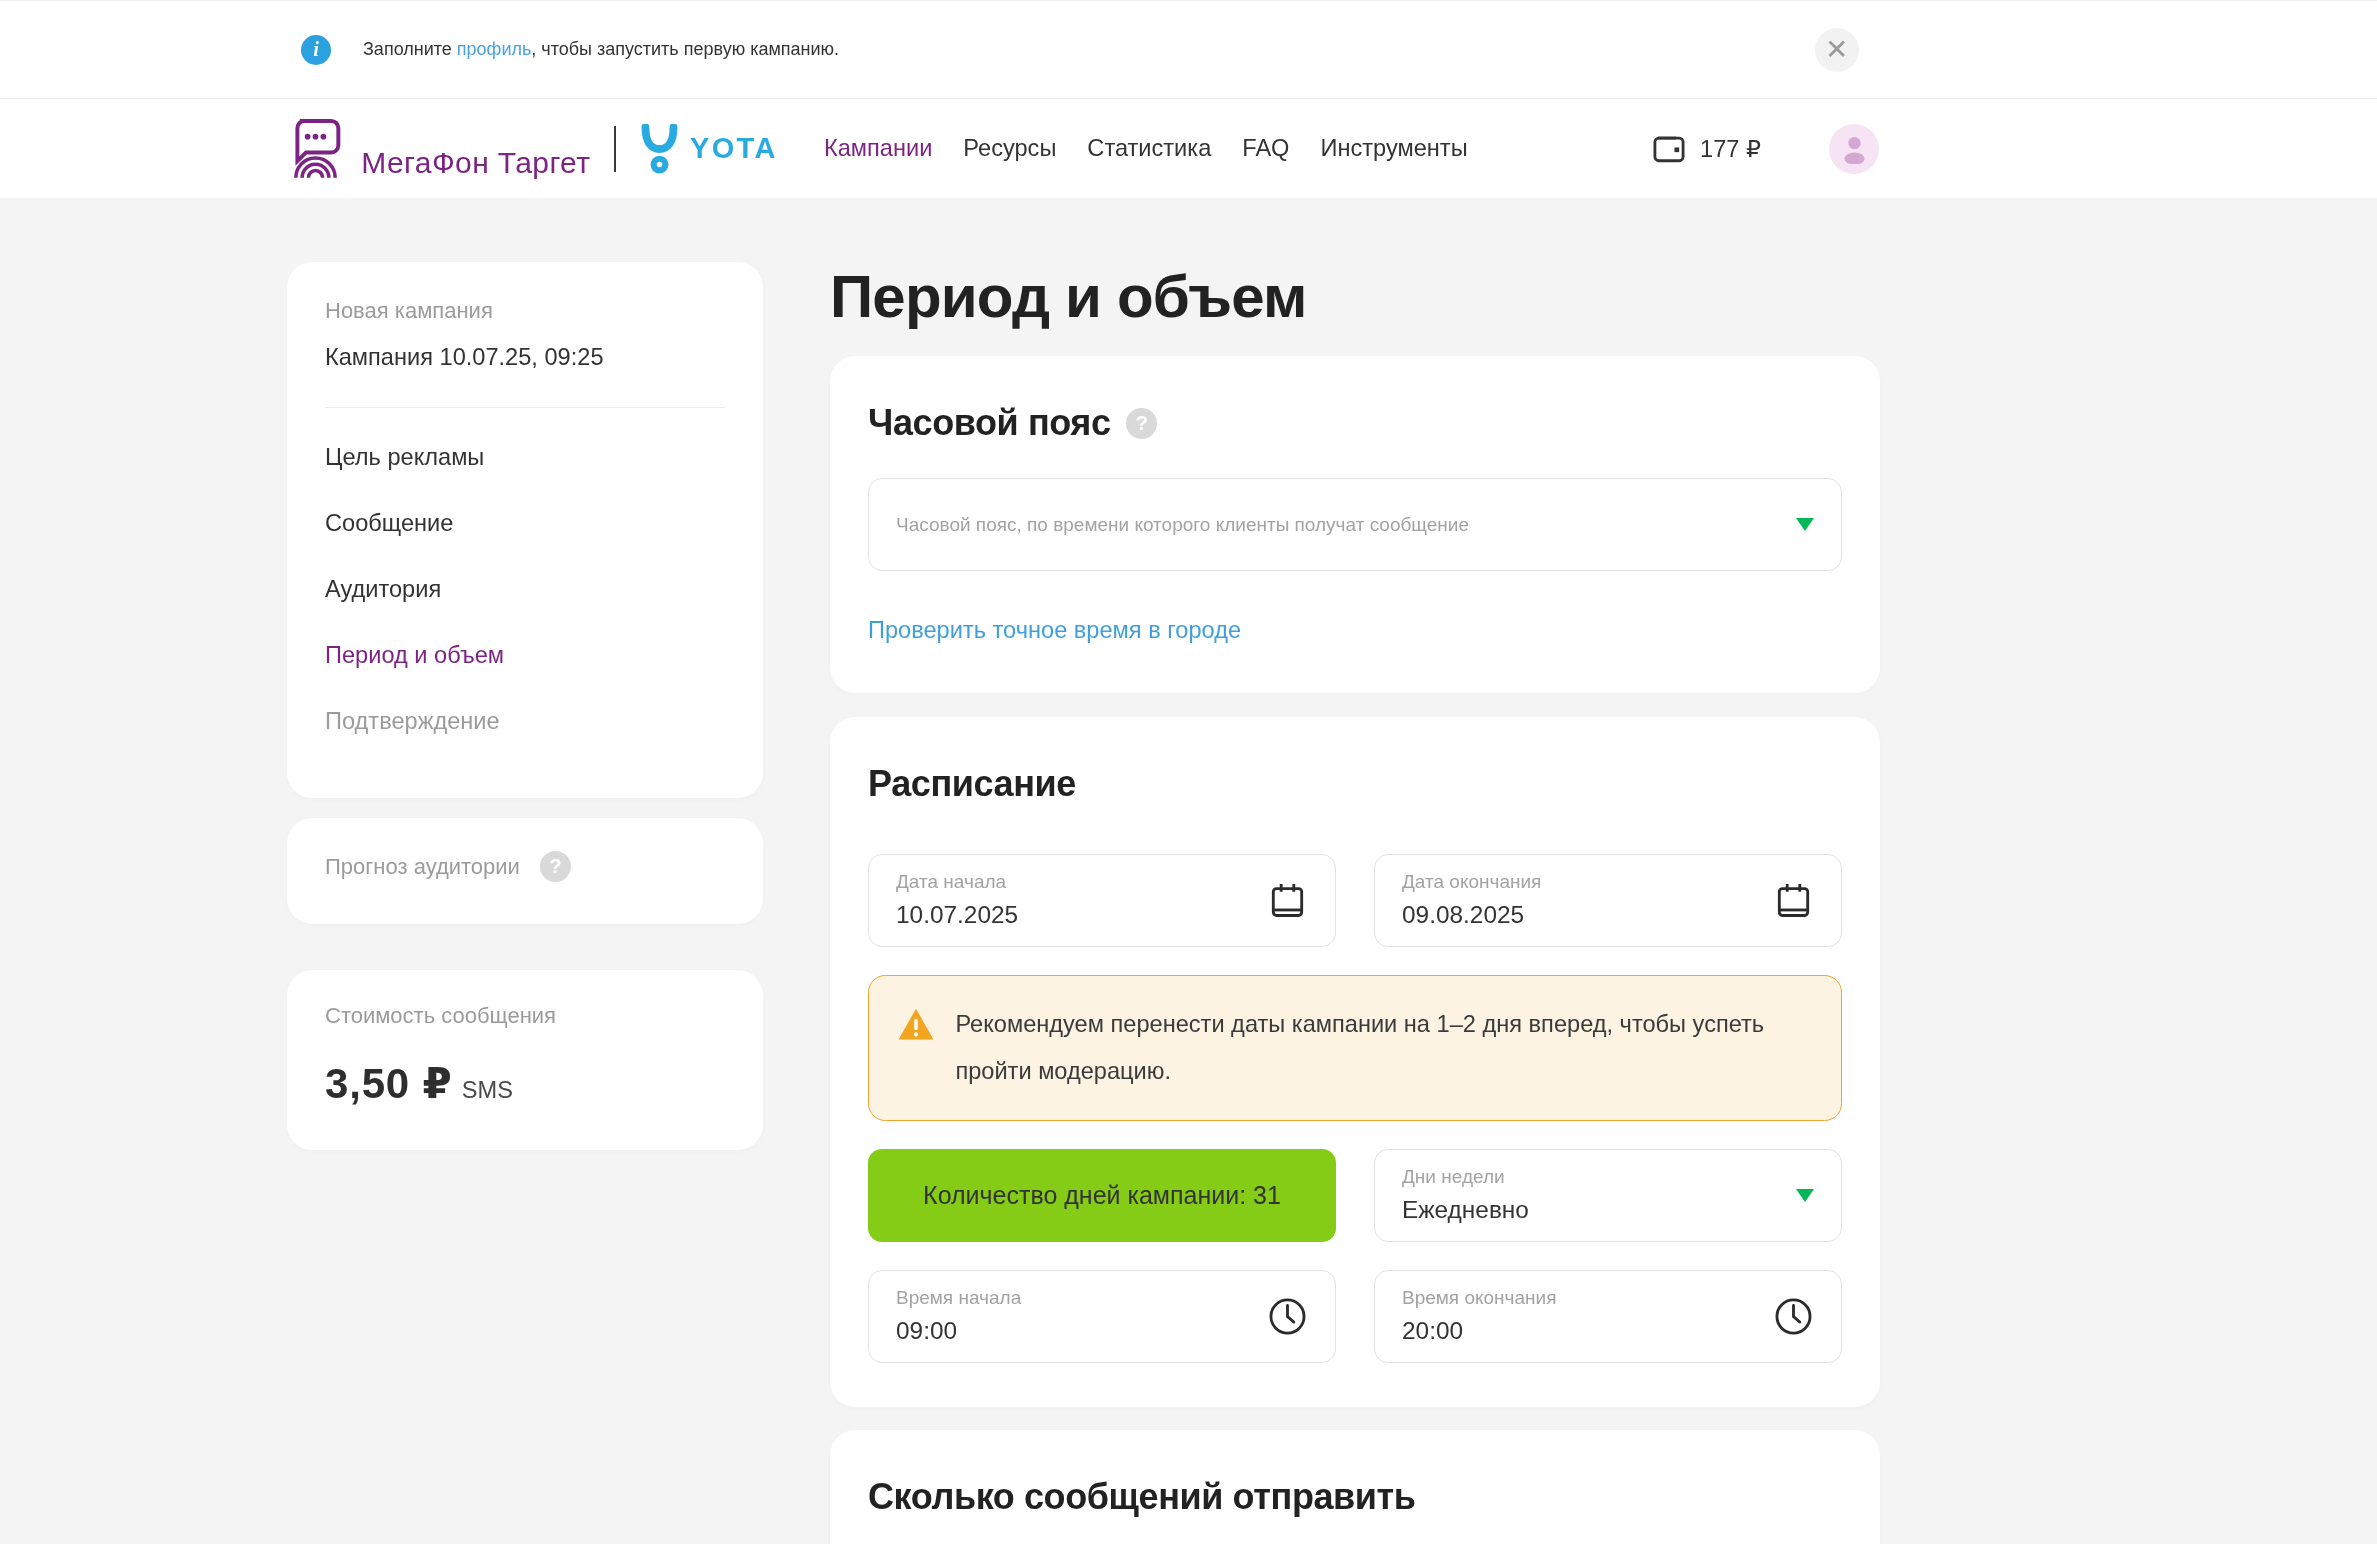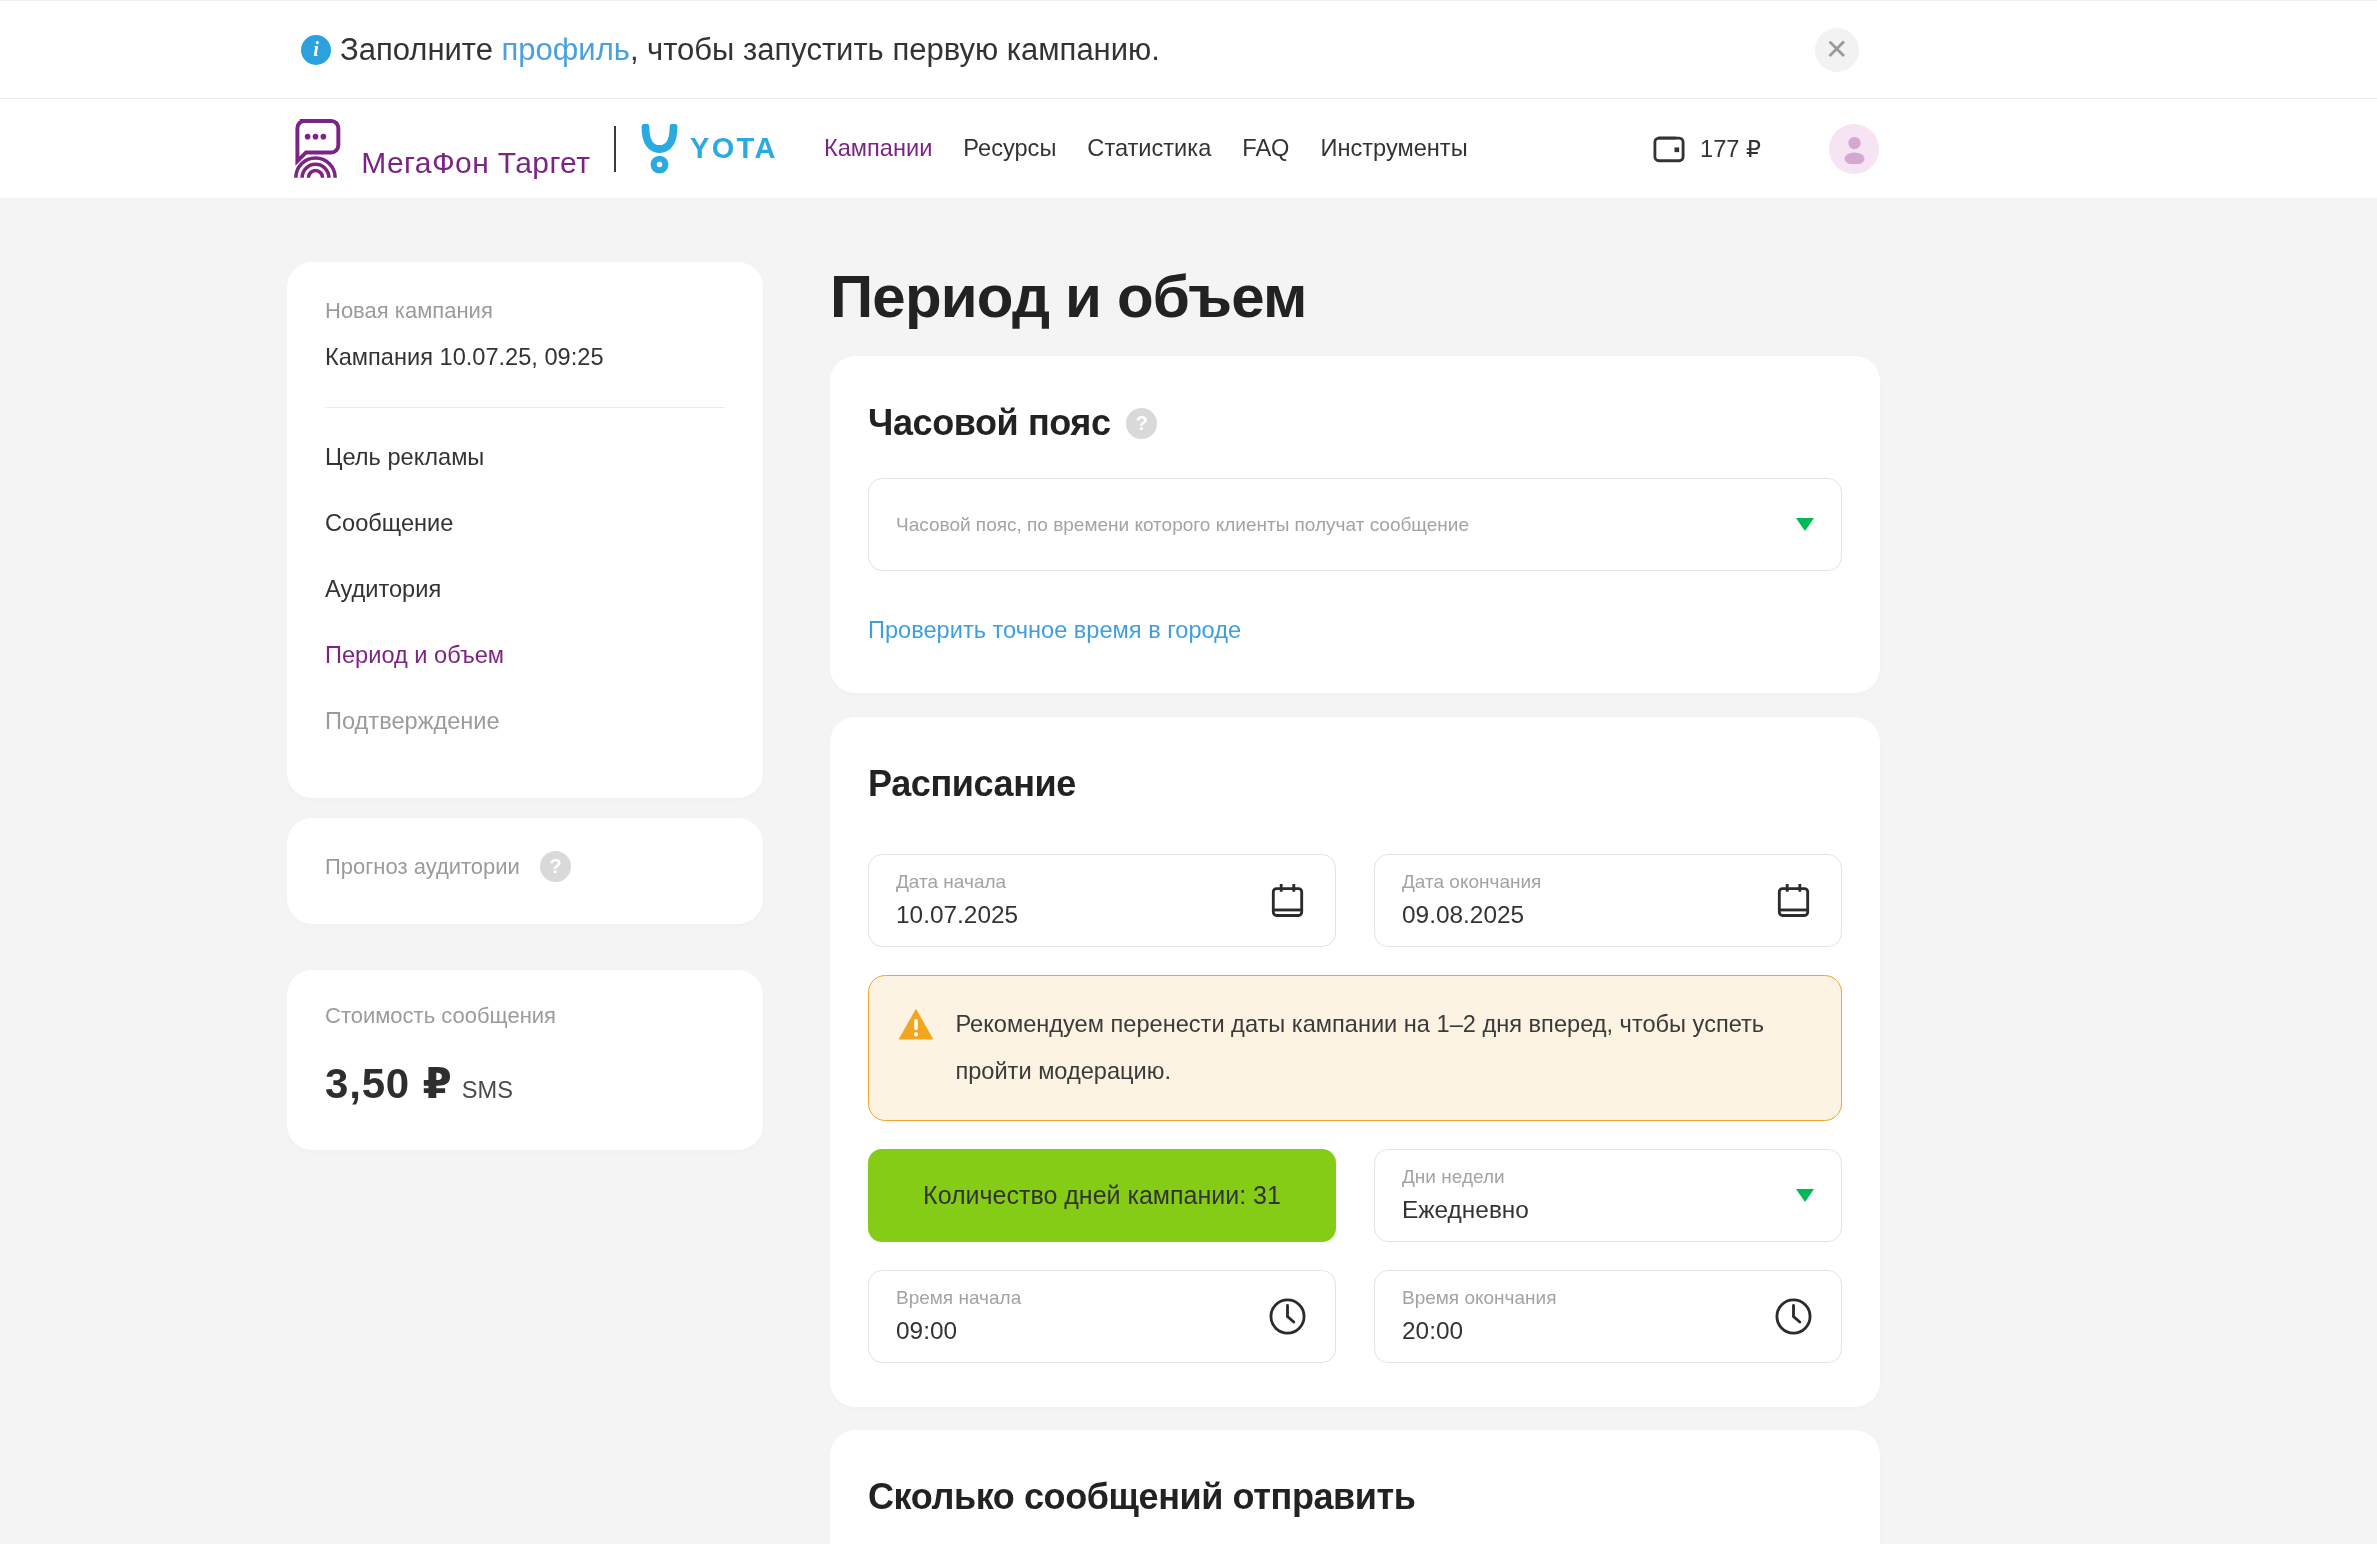--- a/index.html
+++ b/index.html
@@ -9,21 +9,21 @@
     background:#f4f4f5;
     color:#333;
     overflow:hidden;
   }
   
   .banner { background:#fff; height:99px; border-top:1.6px solid #f0f0f0; border-bottom:1.6px solid #ededed; }
   .banner-inner { margin-left:287px; width:1592px; height:100%; display:flex; align-items:center; }
   .info-icon { width:30px; height:30px; border-radius:50%; background:#2ba1e0; color:#fff;
     display:flex; align-items:center; justify-content:center; font-size:20.4px; font-weight:bold;
     margin-left:14px; flex-shrink:0; font-family:"Liberation Serif","DejaVu Serif",serif; font-style:italic;}
-  .banner-text { margin-left:9px; font-size:31px; color:#333; }
+  .banner-text { margin-left:32px; font-size:18px; color:#333; }
   .banner-text a { color:#4aa0e0; text-decoration:none; }
   .banner-close { margin-left:auto; margin-right:20.4px; width:44px; height:44px; border-radius:50%;
     background:#f2f2f2; border:none; color:#9a9a9a; font-size:28px; line-height:1; cursor:pointer;
     display:flex; align-items:center; justify-content:center; }
   
   .site-header { background:#fff; height:99px; }
   .header-inner { margin-left:287px; width:1592px; height:100%; display:flex; align-items:center; }
   .brand { display:flex; align-items:flex-end; }
   .brand-name { margin-left:17.3px; font-size:30px; color:#7c2483; letter-spacing:0.4px; }
   .brand-divider { width:2.4px; height:46px; background:#3a3a3a; margin:0 23.6px; }

